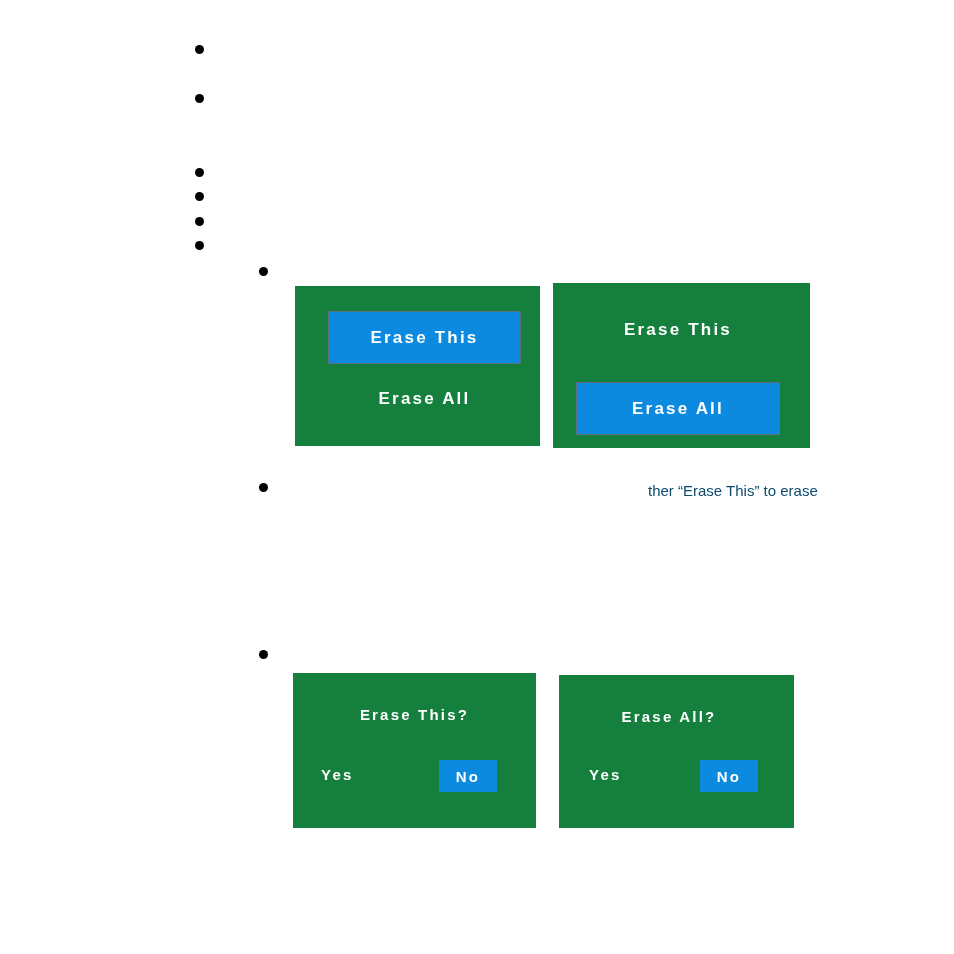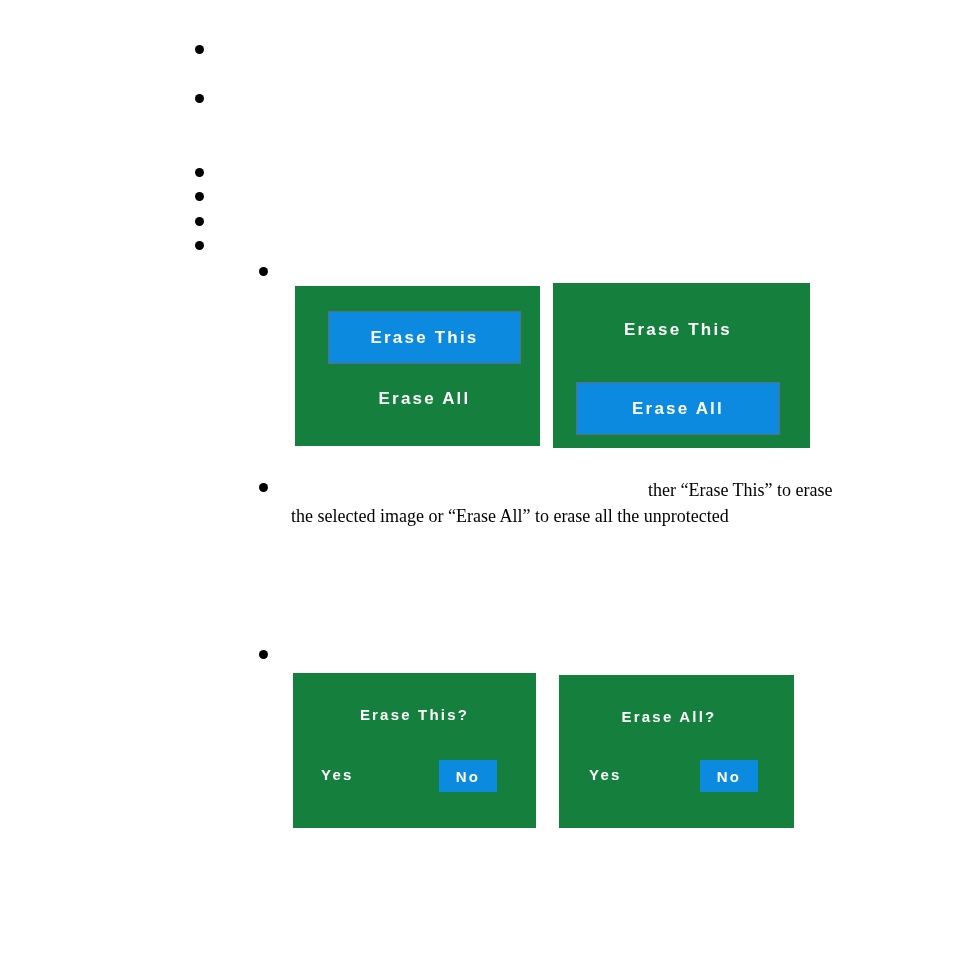--- a/index.html
+++ b/index.html
@@ -28,24 +28,24 @@
     position: absolute;
     width: 9px;
     height: 9px;
     border-radius: 50%;
     background: #000000;
   }
 
   
   .body-text {
     position: absolute;
-    font-family: Liberation Serif, serif;
-    font-size: 18px;
+    font-family: Liberation Sans, sans-serif;
+    font-size: 15px;
     line-height: 27px;
-    color: #000000;
+    color: #0c4a6e;
     white-space: pre;
   }
   .text-line-1 {
     left: 648px;
     top: 477px;
   }
   .text-line-2 {
     left: 291px;
     top: 503px;
   }
@@ -106,21 +106,20 @@
   <div class="bullet" style="left:195px; top:94px;"></div>
   <div class="bullet" style="left:195px; top:168px;"></div>
   <div class="bullet" style="left:195px; top:192px;"></div>
   <div class="bullet" style="left:195px; top:217px;"></div>
   <div class="bullet" style="left:195px; top:241px;"></div>
   <div class="bullet" style="left:259px; top:267px;"></div>
   <div class="bullet" style="left:259px; top:483px;"></div>
   <div class="bullet" style="left:259px; top:650px;"></div>
 
   <div class="body-text text-line-1">ther “Erase This” to erase</div>
-  <div class="body-text text-line-2">the selected image or “Erase All” to erase all the unprotected</div>
 
   <div class="lcd" style="left:295px; top:286px; width:245px; height:160px;">
 
     <div class="lcd-btn sz-big" style="left:33px; top:25px; width:193px; height:53px;">
       <span>Erase This</span>
     </div>
 
     <div class="lcd-plain sz-big" style="left:33px; top:99px; width:193px; height:28px;">
       <span>Erase All</span>
     </div>

